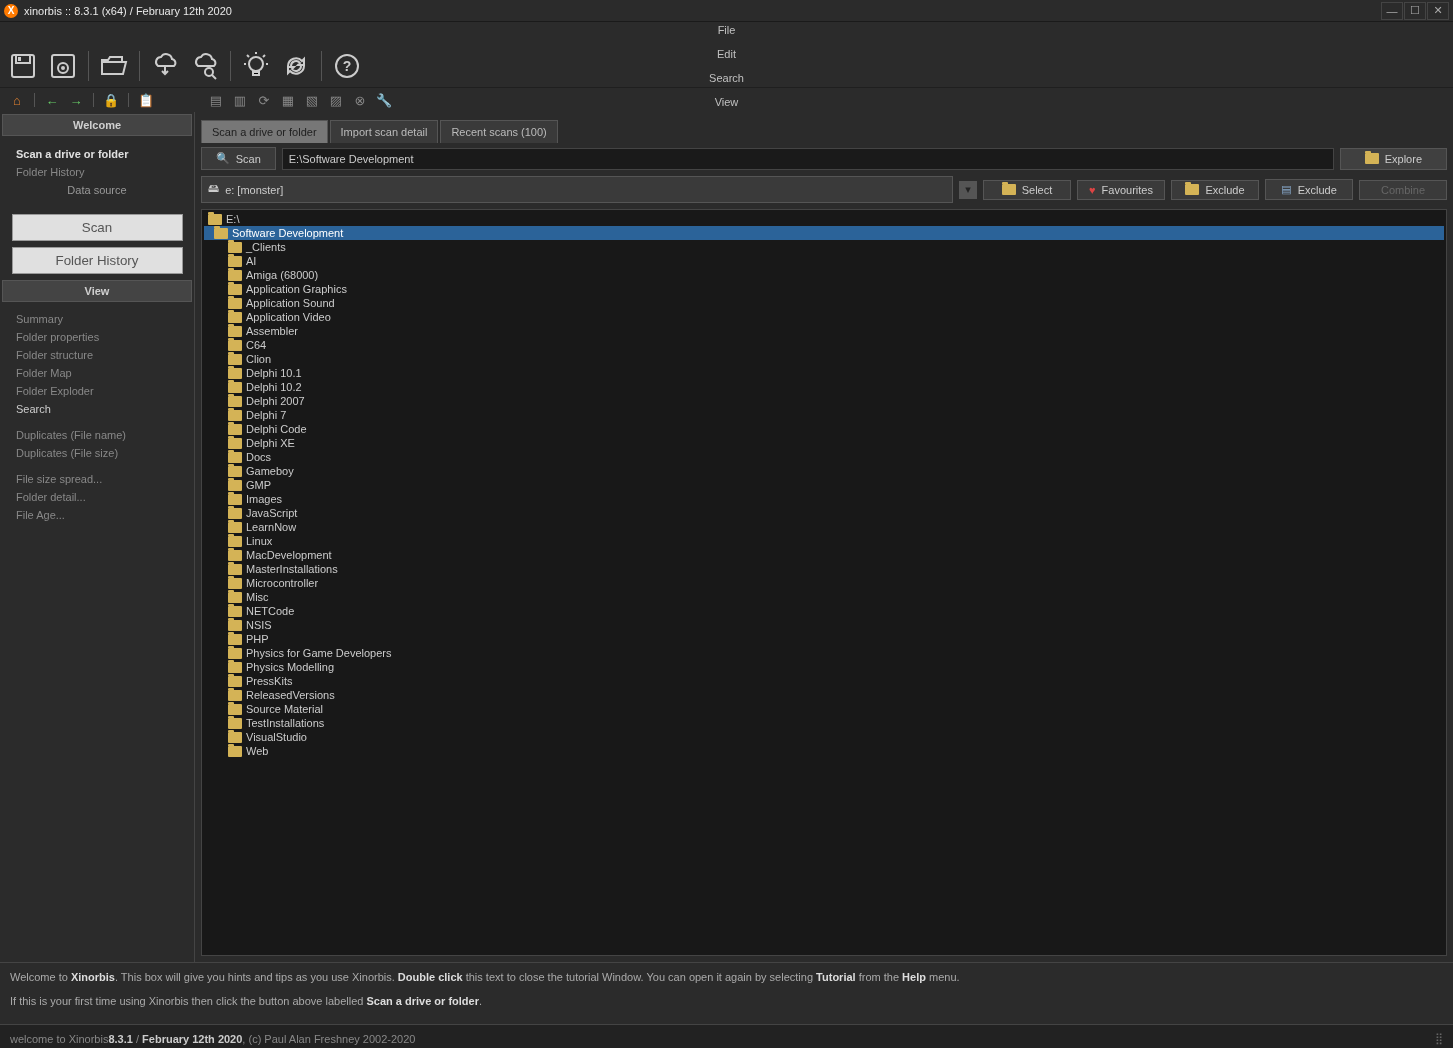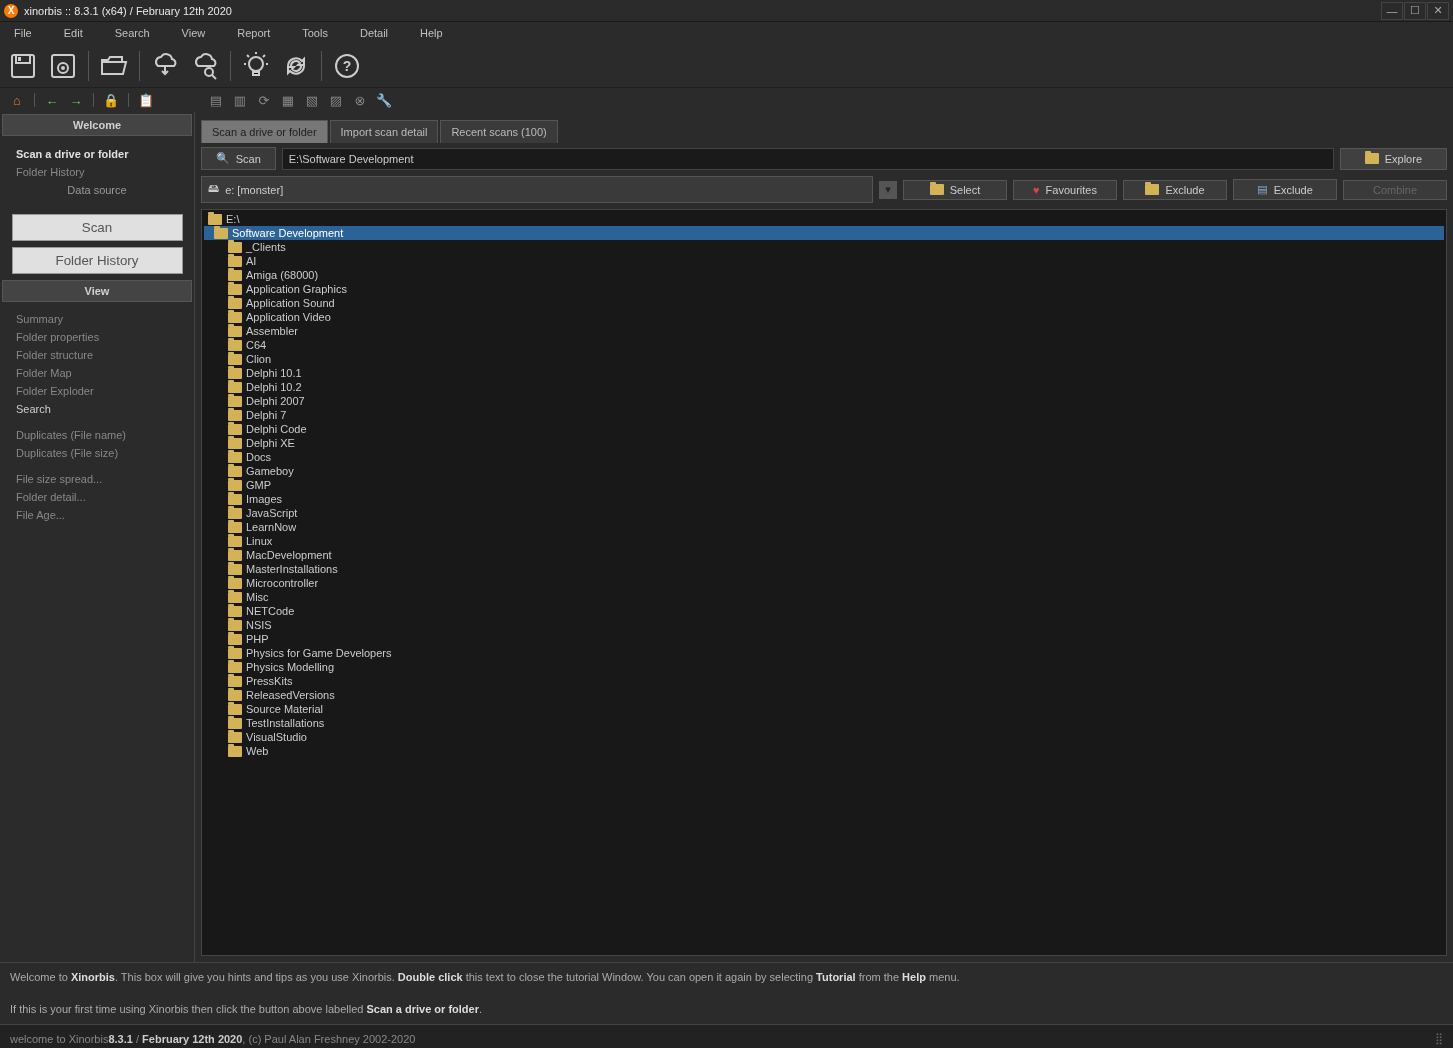--- a/index.html
+++ b/index.html
@@ -45,21 +45,22 @@
   cursor: pointer;
   margin-left: 1px;
   font-size: 11px;
 }
 .menubar {
   height: 22px;
   background: #2b2b2b;
   display: flex;
   align-items: center;
   padding: 0 6px;
-  gap: 16px;
+  gap: 8px;
+  flex-direction: column;
 }
 .menuitem { padding: 2px 8px; color: #c0c0c0; cursor: pointer; }
 .toolbar-main {
   height: 44px;
   background: #2b2b2b;
   display: flex;
   align-items: center;
   padding: 2px 6px;
   gap: 6px;
   border-bottom: 1px solid #1f1f1f;
@@ -195,21 +196,21 @@
 }
 .drive-dd {
   width: 18px; height: 18px;
   background: #555;
   display: flex;
   align-items: center;
   justify-content: center;
   color: #222;
 }
 .action-btn {
-  width: 104px;
+  width: 88px;
   padding: 3px;
   background: #3a3a3a;
   border: 1px solid #555;
   color: #ccc;
   cursor: pointer;
   display: flex;
   align-items: center;
   justify-content: center;
   gap: 6px;
 }
@@ -603,21 +604,21 @@
           <span>Web</span>
         </div>
       </div>
   </div>
 </div>
 
 <div class="hints">
   <div>
     <span>Welcome to </span><b>Xinorbis</b><span>. This box will give you hints and tips as you use Xinorbis. </span><b>Double click</b><span> this text to close the tutorial Window. You can open it again by selecting </span><b>Tutorial</b><span> from the </span><b>Help</b><span> menu.</span>
   </div>
-  <div style="margin-top:14px">
+  <div style="margin-top:6px">
     <span>If this is your first time using Xinorbis then click the button above labelled </span><b>Scan a drive or folder</b><span>.</span>
   </div>
 </div>
 
 <div class="statusbar">
   <span>welcome to Xinorbis </span>
   <b style="color:#ccc">8.3.1</b>
   <span>&nbsp;/&nbsp;</span>
   <b style="color:#ccc">February 12th 2020</b>
   <span>, (c) Paul Alan Freshney 2002-2020</span>

